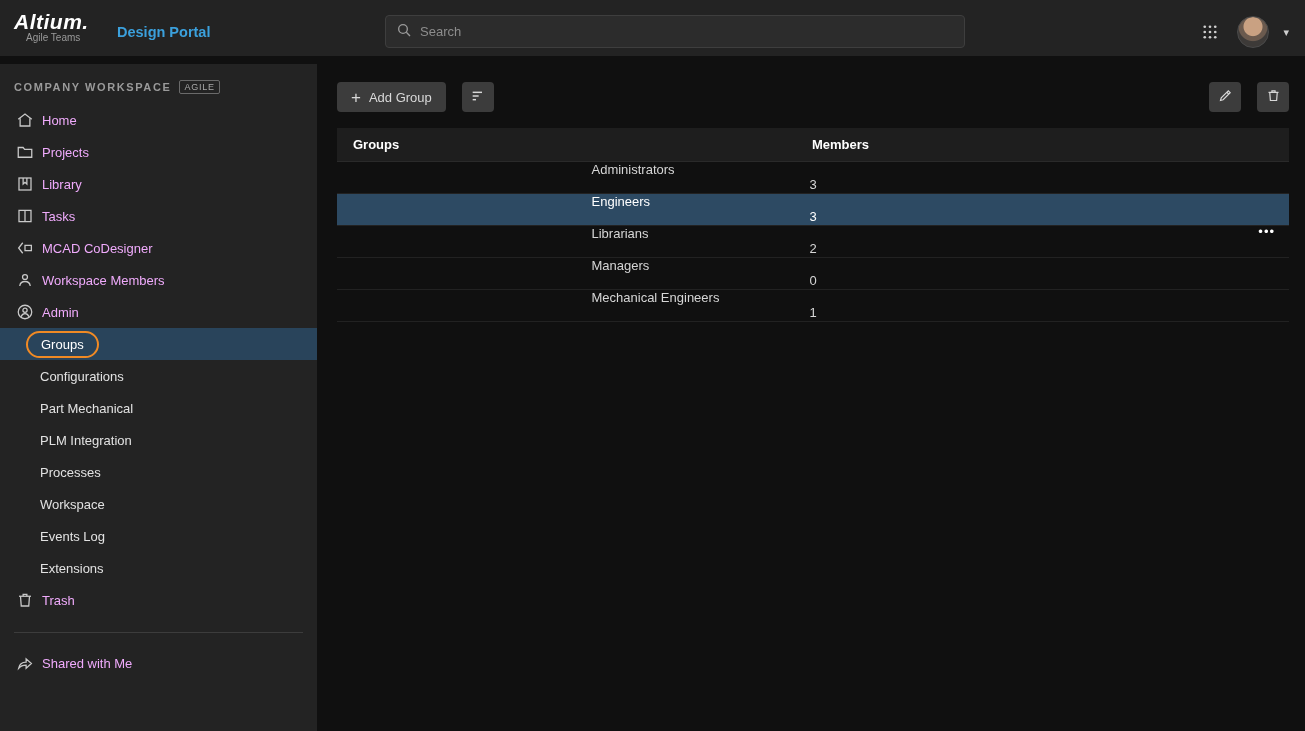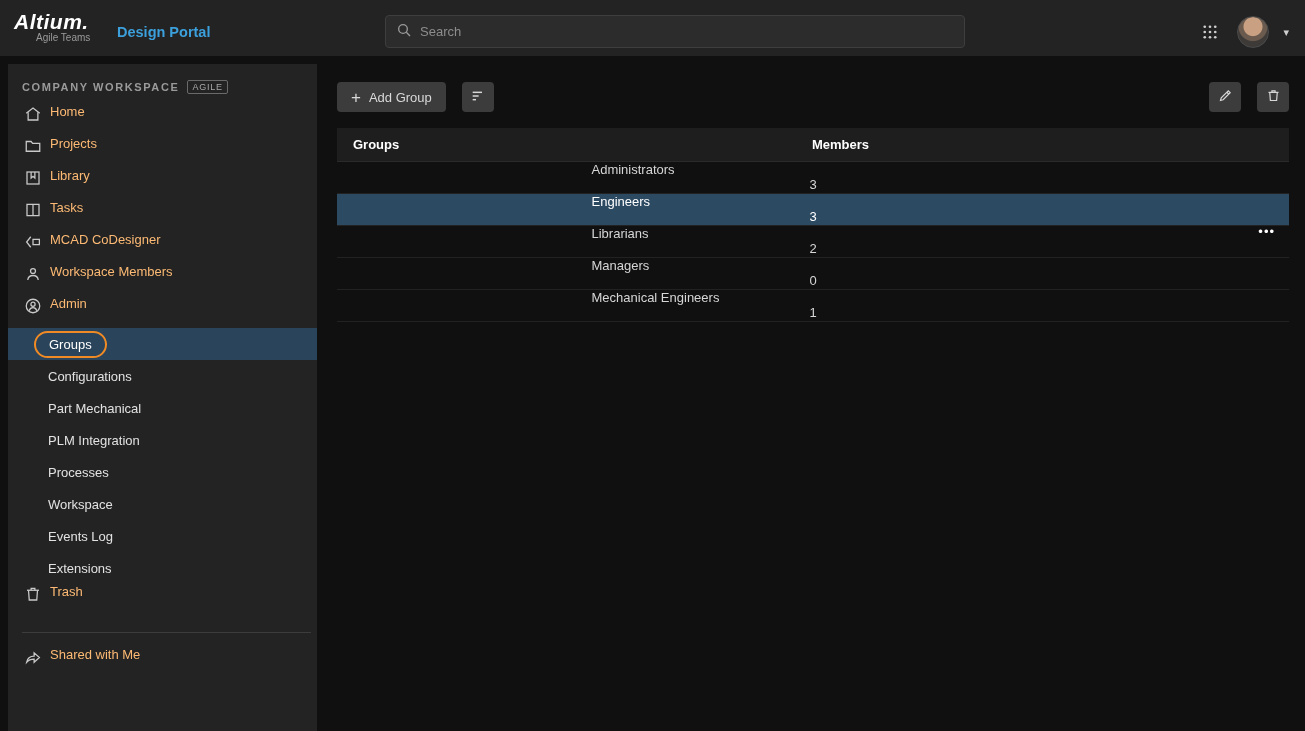--- a/index.html
+++ b/index.html
@@ -15,21 +15,21 @@
   .topbar {
     position: absolute; top: 0; left: 0; width: 1305px; height: 56px;
     background: #232323;
     z-index: 10;
   }
   .logo-block { position: absolute; left: 14px; top: 11px; cursor: pointer; }
   .logo-main {
     font-style: italic; font-weight: 700; font-size: 21px; color: #ffffff;
     letter-spacing: 0.5px; line-height: 22px;
   }
-  .logo-sub { font-size: 10px; color: #9a9a9a; margin-left: 22px; margin-top: -1px; }
+  .logo-sub { font-size: 10px; color: #9a9a9a; margin-left: 12px; margin-top: -1px; }
   .portal-link {
     position: absolute; left: 117px; top: 0; height: 64px;
     display: flex; align-items: center;
     color: #3ba0dc; font-weight: 700; font-size: 14.5px; cursor: pointer;
   }
   .search-wrap {
     position: absolute; left: 362px; top: 15px; width: 580px; height: 33px;
     background: #2c2c2c; border: 1px solid #3e3e3e; border-radius: 4px;
     display: flex; align-items: center; padding: 0 10px; gap: 8px; margin-left: 23px;
   }
@@ -46,32 +46,32 @@
   .apps-btn { width: 26px; height: 26px; display: flex; align-items: center; justify-content: center; cursor: pointer; color: #cfcfcf; }
   .avatar {
     width: 32px; height: 32px; border-radius: 50%;
     background: radial-gradient(circle at 50% 32%, #c9a182 0 9px, #6b5a4e 10px 14px, #3d3a38 15px);
     border: 1px solid #4a4a4a; cursor: pointer;
   }
   .caret { color: #cfcfcf; font-size: 11px; cursor: pointer; }
 
   
   .sidebar {
-    position: absolute; top: 64px; left: 8px; width: 317px; height: 667px;
+    position: absolute; top: 64px; left: 0; width: 317px; height: 667px;
     background: #232323; overflow: hidden;
   }
   .ws-row { display: flex; align-items: center; gap: 8px; padding: 16px 14px 10px 14px; }
   .ws-label { color: #9a9a9a; font-size: 11px; letter-spacing: 1.6px; font-weight: 600; }
   .ws-badge {
     color: #a8a8a8; font-size: 9px; letter-spacing: 0.8px;
     border: 1px solid #6a6a6a; border-radius: 2px; padding: 1px 4px;
   }
   .nav-item {
-    height: 32px; display: flex; align-items: flex-start; gap: 8px;
-    padding-left: 15px; cursor: pointer; color: #fdba74;
+    height: 32px; display: flex; align-items: center; gap: 8px;
+    padding-left: 15px; cursor: pointer; color: #f0abfc;
   }
   .nav-item .nicon { width: 19px; height: 19px; color: #c9c9c9; display: flex; align-items: center; justify-content: center; }
   .nav-sub {
     height: 32px; display: flex; align-items: center;
     padding-left: 40px; cursor: pointer; color: #e2e2e2;
   }
   .nav-sub.selected { background: #29445b; padding-left: 26px; }
   .annotation-box {
     border: 2px solid #f08a24; border-radius: 14px; padding: 4px 13px;
     color: #ffffff;

